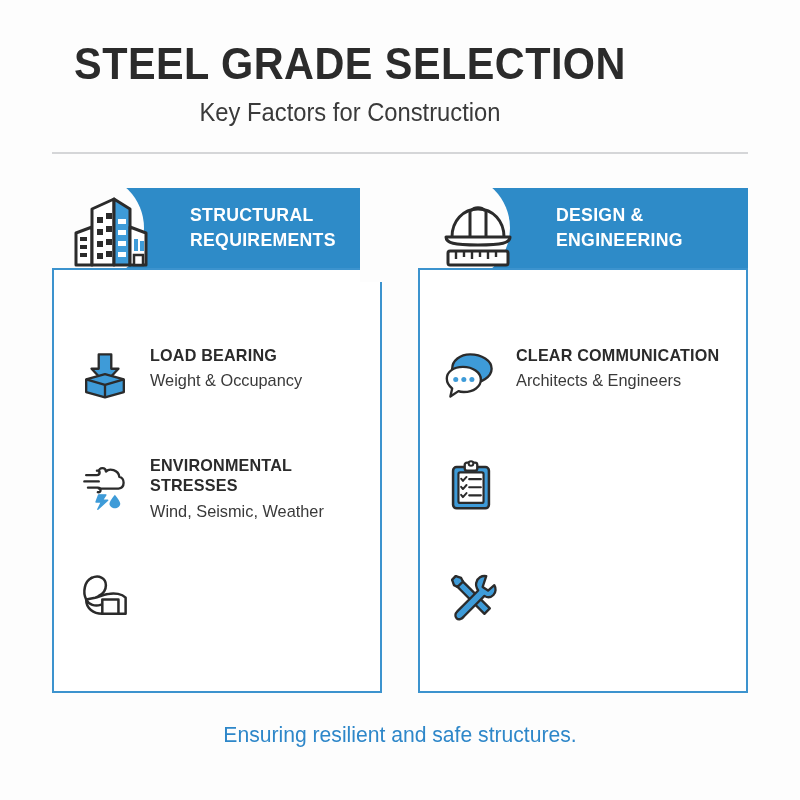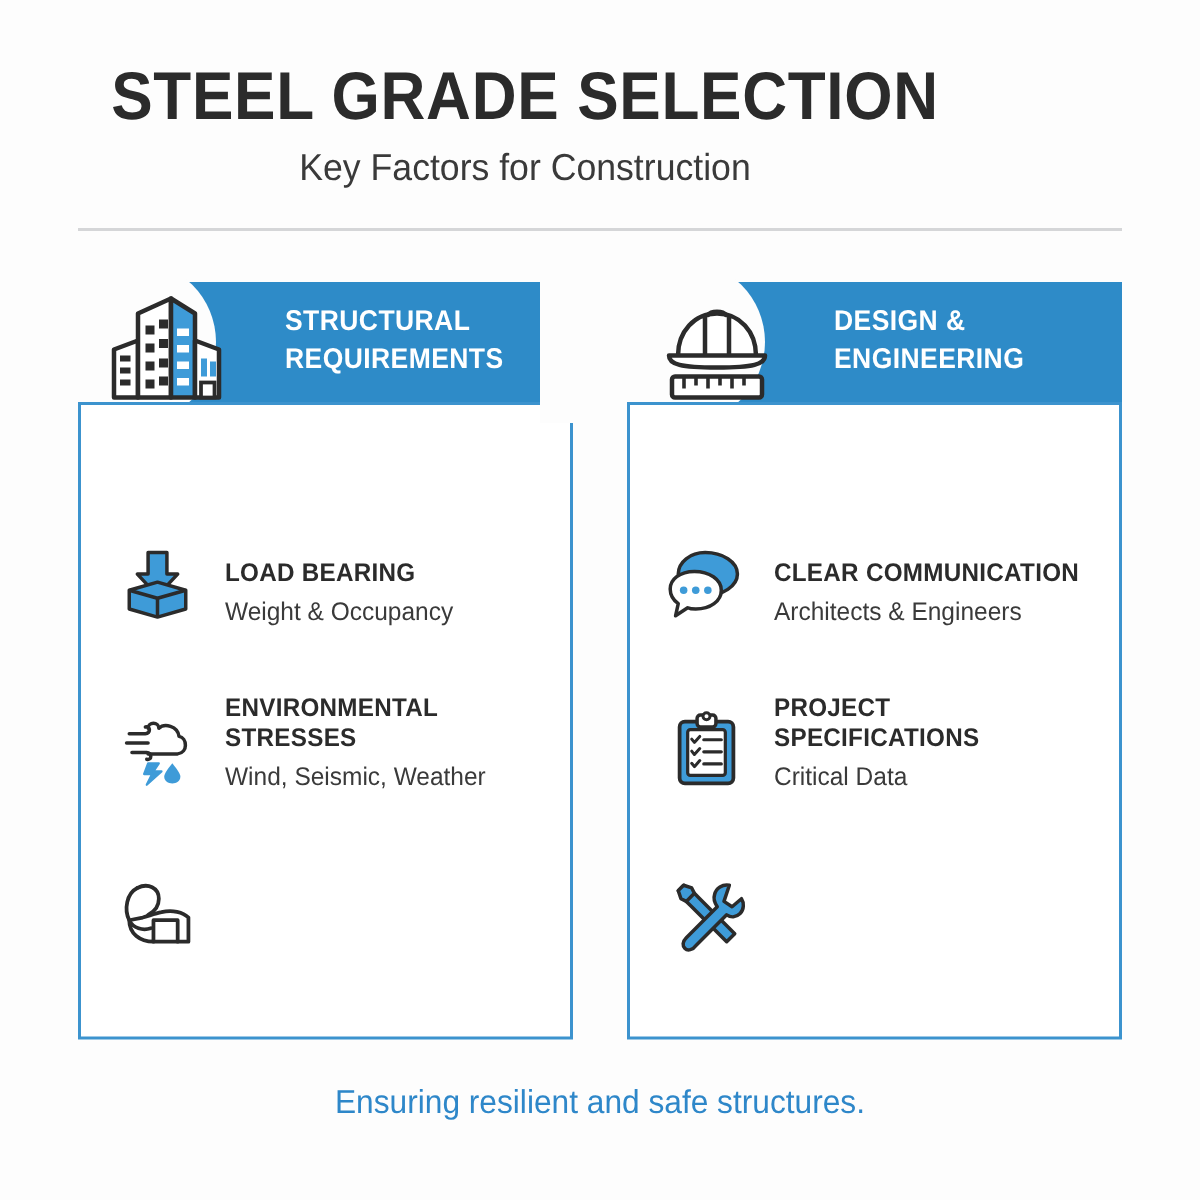--- a/index.html
+++ b/index.html
@@ -119,21 +119,21 @@
     background: #ffffff;
   }
 
   
   .feature {
     position: absolute;
     left: 22px;
     width: 290px;
     height: 72px;
     display: flex;
-    align-items: flex-end;
+    align-items: flex-start;
   }
   .feature-0 { top: 76px; }
   .feature-1 { top: 186px; }
   .feature-2 { top: 296px; }
 
   .feature-icon {
     width: 58px;
     height: 58px;
     flex: 0 0 58px;
     display: flex;
@@ -329,24 +329,20 @@
             <rect x="9" y="9" width="40" height="46" rx="4" fill="#3E9BD8" stroke="#2B2B2B" stroke-width="2.8"></rect>
             <rect x="15" y="15" width="28" height="34" rx="2" fill="#ffffff" stroke="#2B2B2B" stroke-width="2.4"></rect>
             <rect x="22" y="4" width="14" height="9" rx="2.5" fill="#ffffff" stroke="#2B2B2B" stroke-width="2.6"></rect>
             <circle cx="29" cy="5" r="2.6" fill="#ffffff" stroke="#2B2B2B" stroke-width="2.2"></circle>
             <path d="M18 22 L20 24.5 L24 20" fill="none" stroke="#2B2B2B" stroke-width="2.2" stroke-linecap="round" stroke-linejoin="round"></path>
             <path d="M18 31 L20 33.5 L24 29" fill="none" stroke="#2B2B2B" stroke-width="2.2" stroke-linecap="round" stroke-linejoin="round"></path>
             <path d="M18 40 L20 42.5 L24 38" fill="none" stroke="#2B2B2B" stroke-width="2.2" stroke-linecap="round" stroke-linejoin="round"></path>
             <path d="M27 22.5 L40 22.5 M27 31.5 L40 31.5 M27 40.5 L40 40.5" fill="none" stroke="#2B2B2B" stroke-width="2.4" stroke-linecap="round"></path>
           </svg>
         </div>
-        <div class="feature-text">
-          <div class="feature-title">PROJECT SPECIFICATIONS</div>
-          <div class="feature-sub">Critical Data</div>
-        </div>
       </div>
 
       <div class="feature feature-2">
         <div class="feature-icon">
           <svg viewBox="0 0 58 58" width="52" height="52">
 
             <path d="M12 8 L8 12 L14 20 L18 24 L44 50 L50 44 L24 18 L20 14 Z" fill="#3E9BD8" stroke="#2B2B2B" stroke-width="2.6" stroke-linejoin="round"></path>
             <path d="M8 12 L12 8 L18 10 L20 14 L14 20 L10 18 Z" fill="#3E9BD8" stroke="#2B2B2B" stroke-width="2.6" stroke-linejoin="round"></path>
 
             <path d="M46 8 C41 7, 36 10, 35 15 C34 18, 35 21, 37 24 L14 47 C11 50, 11 53, 13 55 C15 57, 19 56, 21 53 L44 30 C47 32, 51 32, 54 29 C57 26, 57 21, 55 18 L48 24 L42 20 L46 8 Z" fill="#3E9BD8" stroke="#2B2B2B" stroke-width="2.6" stroke-linejoin="round"></path>

